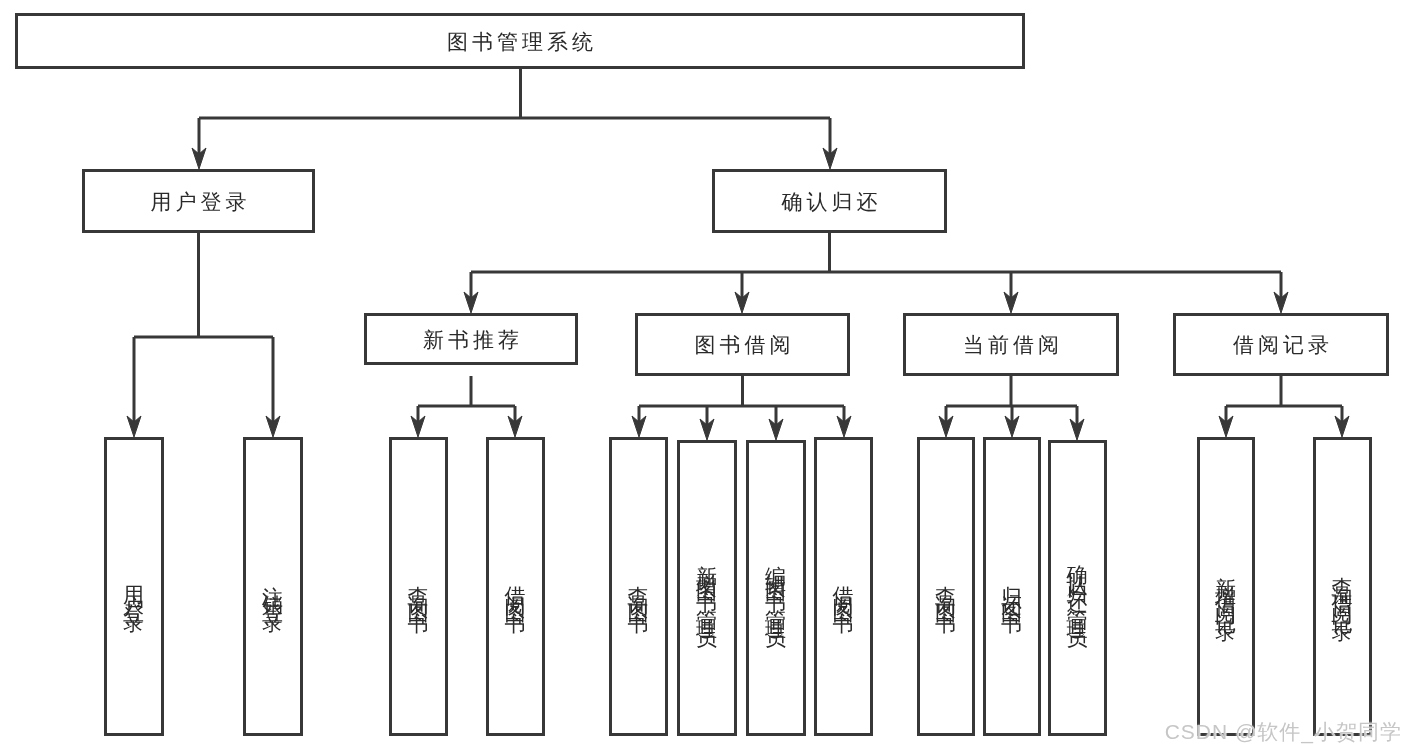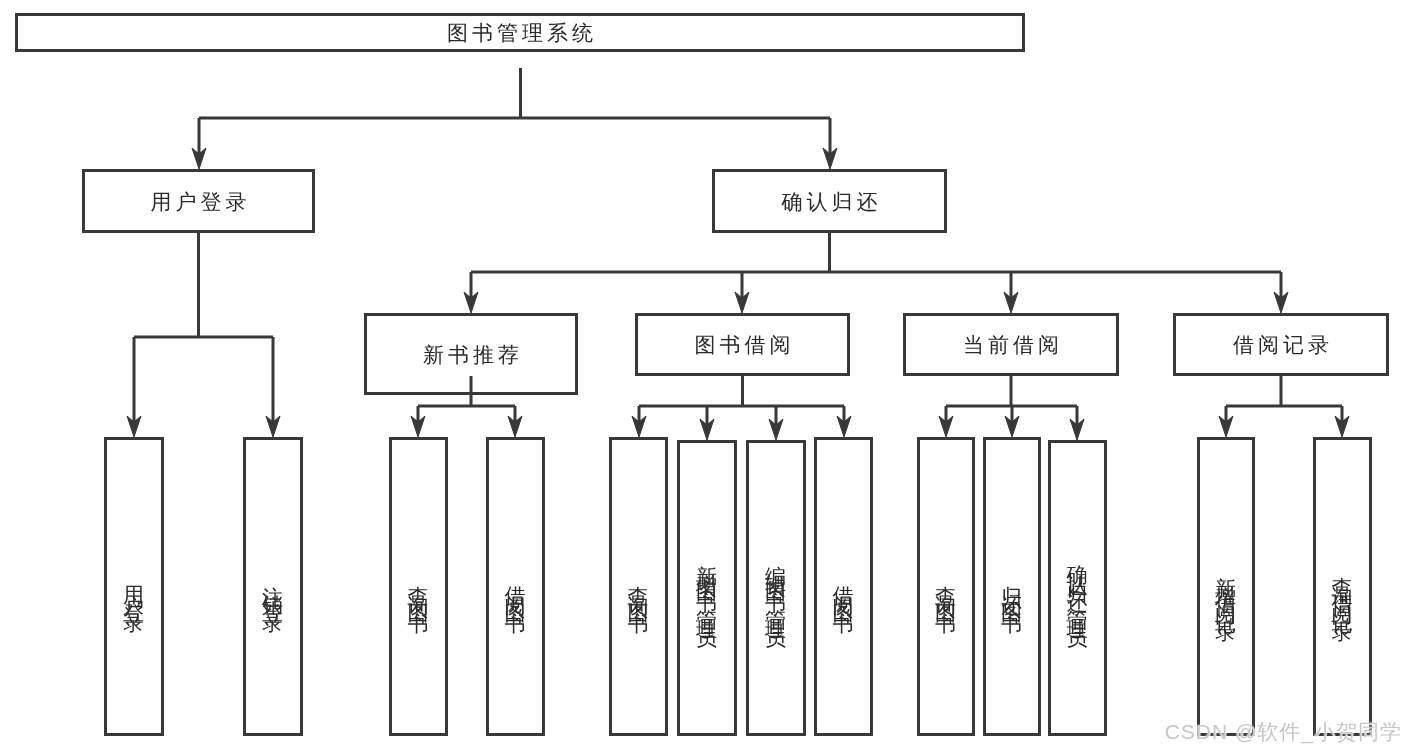--- a/index.html
+++ b/index.html
@@ -59,32 +59,32 @@
     z-index:6;
     white-space:nowrap;
     text-align:center;
   }
 </style>
 </head>
 <body>
 
 <div class="canvas">
 
-  <div class="node" style="left:15px;top:13px;width:1010px;height:39px">
+  <div class="node" style="left:15px;top:13px;width:1010px;height:56px">
     <span>图书管理系统</span>
   </div>
 
   <div class="node" style="left:82px;top:169px;width:233px;height:64px">
     <span>用户登录</span>
   </div>
   <div class="node" style="left:712px;top:169px;width:235px;height:64px">
     <span>确认归还</span>
   </div>
 
-  <div class="node" style="left:364px;top:313px;width:214px;height:82px">
+  <div class="node" style="left:364px;top:313px;width:214px;height:52px">
     <span>新书推荐</span>
   </div>
   <div class="node" style="left:903px;top:313px;width:216px;height:63px">
     <span>当前借阅</span>
   </div>
   <div class="node" style="left:635px;top:313px;width:215px;height:63px">
     <span>图书借阅</span>
   </div>
   <div class="node" style="left:1173px;top:313px;width:216px;height:63px">
     <span>借阅记录</span>

